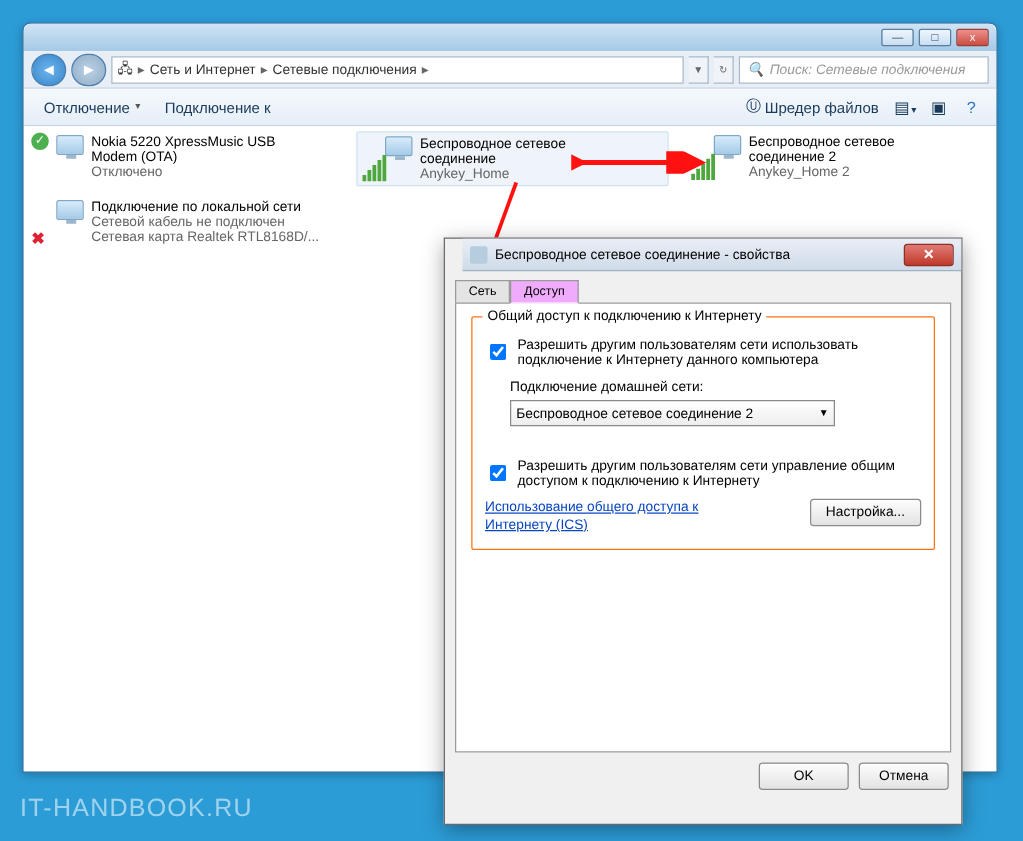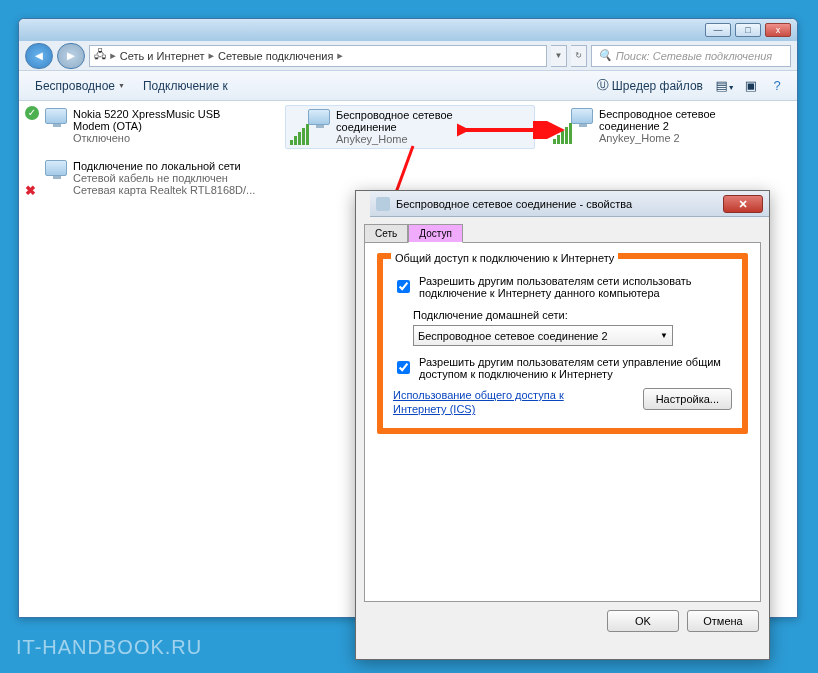--- a/index.html
+++ b/index.html
@@ -61,26 +61,26 @@
     font-size:11px;
   }
   .dlg-title{ height:26px; background:linear-gradient(#e9eef5,#cfdbe9); display:flex; align-items:center; padding:0 6px; gap:6px; color:#000; border-bottom:1px solid #9fb2c4;margin-left:14px;}
   .dlg-title .icn{ width:14px; height:14px; background:#b6cde0; border-radius:2px;}
   .dlg-title .x{ margin-left:auto; width:40px; height:18px; background:linear-gradient(#e07b74,#c0392b); color:#fff; border-radius:3px; text-align:center; font-weight:bold; line-height:16px; border:1px solid #8c2f24; cursor:pointer;}
   .tabs{ display:flex; padding:6px 8px 0; gap:0;}
   .tab{ padding:3px 10px; border:1px solid #9a9a9a; background:#f0f0f0; font-size:10px; position:relative; bottom:-1px; cursor:pointer;}
   .tab.inactive{ background:#e4e4e4;}
   .tab.active{ background:#f0abfc; border-bottom:1px solid #fff; z-index:2;}
   .tab-body{ margin:0 8px 8px; border:1px solid #9a9a9a; background:#fff; height:360px; padding:10px 12px; position:relative;}
-  .group{ border:6px solid #f97316; border-radius:2px; padding:10px 10px 12px; position:relative;}
+  .group{ border:1px solid #f97316; border-radius:2px; padding:10px 10px 12px; position:relative;}
   .group-title{ position:absolute; top:-7px; left:8px; background:#fff; padding:0 4px; font-size:11px;}
   .chk-row{ display:flex; gap:6px; margin:6px 0 2px; align-items:center;}
   .chk-row input{ margin-top:1px;}
   .sub{ margin-left:20px; color:#000;}
-  .select{ margin:4px 0 10px 20px; height:21px; border:1px solid #8a8a8a; background:linear-gradient(#fff,#eee); display:flex; align-items:center; padding:0 4px; font-size:11px; width:260px; justify-content:space-between; cursor:pointer;}
+  .select{ margin:4px 0 26px 20px; height:21px; border:1px solid #8a8a8a; background:linear-gradient(#fff,#eee); display:flex; align-items:center; padding:0 4px; font-size:11px; width:260px; justify-content:space-between; cursor:pointer;}
   .select .caret{ font-size:8px;}
   .link{ color:#0a46c0; text-decoration:underline; cursor:pointer; display:inline-block; width:180px; line-height:14px;}
   .btn{ height:22px; padding:0 12px; border:1px solid #8a8a8a; background:linear-gradient(#fdfdfd,#e3e3e3); border-radius:3px; font-size:11px; cursor:pointer;}
   .settings-row{ display:flex; justify-content:space-between; align-items:flex-start; margin-top:8px;}
   .dlg-buttons{ display:flex; justify-content:flex-end; gap:8px; padding:0 10px 10px;}
 
   .watermark{ position:absolute; left:16px; bottom:14px; font-size:20px; letter-spacing:1px; color:rgba(255,255,255,.55); font-family:Arial,sans-serif;}
 </style>
 </head>
 <body>
@@ -106,21 +106,21 @@
     <div class="addr-drop">▼</div>
     <div class="addr-drop">↻</div>
     <div class="search-box">
       <span>🔍</span>
       <span>Поиск: Сетевые подключения</span>
     </div>
   </div>
 
   <div class="toolbar">
     <div class="tool-item">
-        <span>Беспроводное</span>
+        <span>Отключение</span>
         <span class="drop">▼</span>
       </div>
     <div class="tool-item">
         <span>Подключение к</span>
       </div>
     <div class="spacer"></div>
     <div class="tool-item">
       <span>Ⓤ</span>
       <span>Шредер файлов</span>
     </div>

